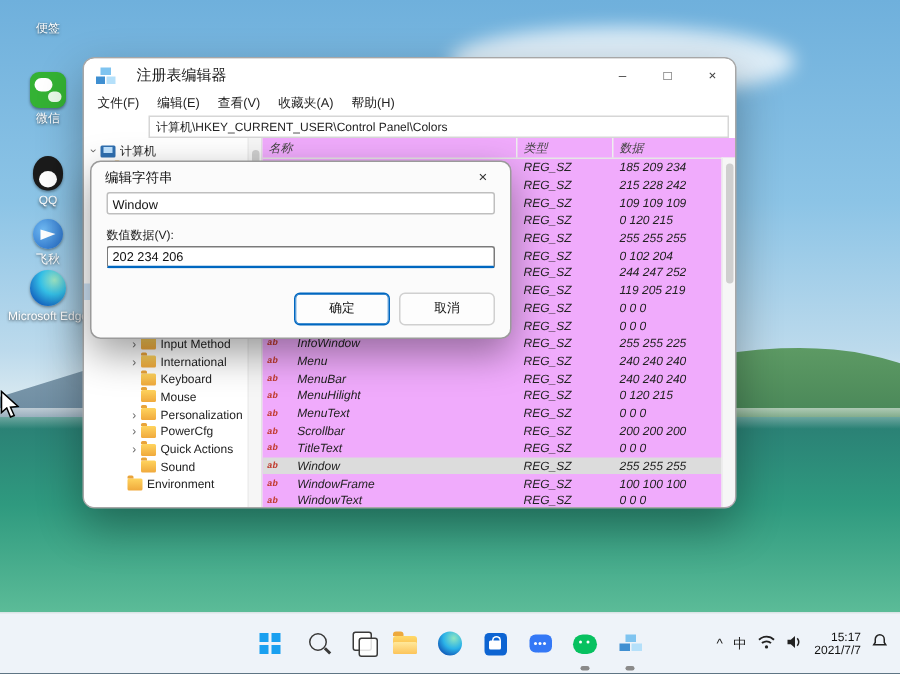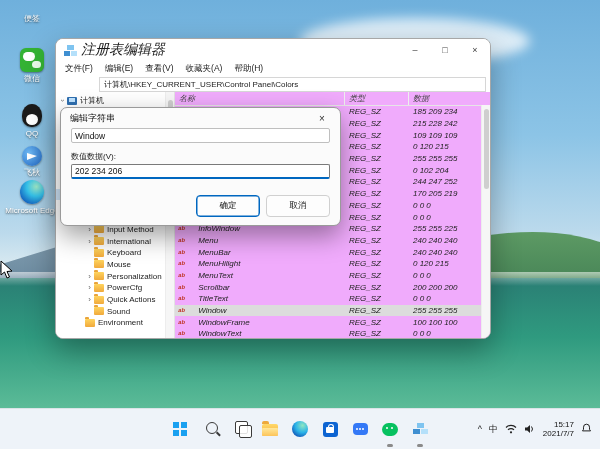--- a/index.html
+++ b/index.html
@@ -35,21 +35,21 @@
   .di-edge{width:24px;height:24px;border-radius:50%;background:radial-gradient(circle at 68% 28%,#9fe8c6 0%,#35c1e8 40%,#1566c0 78%,#0b49a5 100%);box-shadow:0 1px 2px rgba(0,0,0,.4);}
 
   
   #regedit{position:absolute;left:55px;top:38px;width:436px;height:301px;background:#fff;border:1px solid #a7a7a7;
     border-radius:8px;box-shadow:0 12px 30px rgba(0,0,0,.32);overflow:hidden;z-index:5;box-sizing:border-box;}
   .titlebar{height:22px;display:flex;align-items:center;padding-left:8px;background:#fff;}
   .app-icon{width:13px;height:11px;background:
       linear-gradient(#7fc4f0,#7fc4f0) 3px 0/7px 5px,
       linear-gradient(#3f8fd1,#3f8fd1) 0 6px/6px 5px,
       linear-gradient(#b5e0fa,#b5e0fa) 7px 6px/6px 5px;background-repeat:no-repeat;}
-  .title-text{font-size:14px;color:#1b1b1b;margin-left:4px;font-style:italic;}
+  .title-text{font-size:10px;color:#1b1b1b;margin-left:14px;}
   .win-controls{margin-left:auto;display:flex;height:100%;}
   .win-btn{width:30px;display:flex;align-items:center;justify-content:center;font-size:9px;color:#444;}
   .menubar{height:15px;display:flex;align-items:center;padding-left:3px;font-size:8.5px;color:#222;}
   .menu-item{padding:0 6px;}
   .addressbar{height:16px;padding:1px 4px;box-sizing:border-box;}
   .address-input{height:13px;border:1px solid #d6d6d6;font-size:8px;display:flex;align-items:center;padding-left:4px;color:#222;white-space:nowrap;overflow:hidden;margin-left:39px;}
   .win-body{position:absolute;top:53px;bottom:0;left:0;right:0;display:flex;}
 
   .tree-pane{width:119px;border-right:1px solid #e3e3e3;position:relative;padding-top:3px;box-sizing:border-box;overflow:hidden;background:#fff;flex:none;}
   .tree-row{height:11.7px;display:flex;align-items:center;font-size:8px;color:#222;white-space:nowrap;}
@@ -352,21 +352,21 @@
               </div>
               <div class="cell cell-type">REG_SZ</div>
               <div class="cell cell-data">244 247 252</div>
             </div>
             <div class="list-row">
               <div class="cell cell-name">
                 <span class="icon-ab">ab</span>
                 <span>InactiveTitle</span>
               </div>
               <div class="cell cell-type">REG_SZ</div>
-              <div class="cell cell-data">170 205 219</div>
+              <div class="cell cell-data">119 205 219</div>
             </div>
             <div class="list-row">
               <div class="cell cell-name">
                 <span class="icon-ab">ab</span>
                 <span>InactiveTitleText</span>
               </div>
               <div class="cell cell-type">REG_SZ</div>
               <div class="cell cell-data">0 0 0</div>
             </div>
             <div class="list-row">

